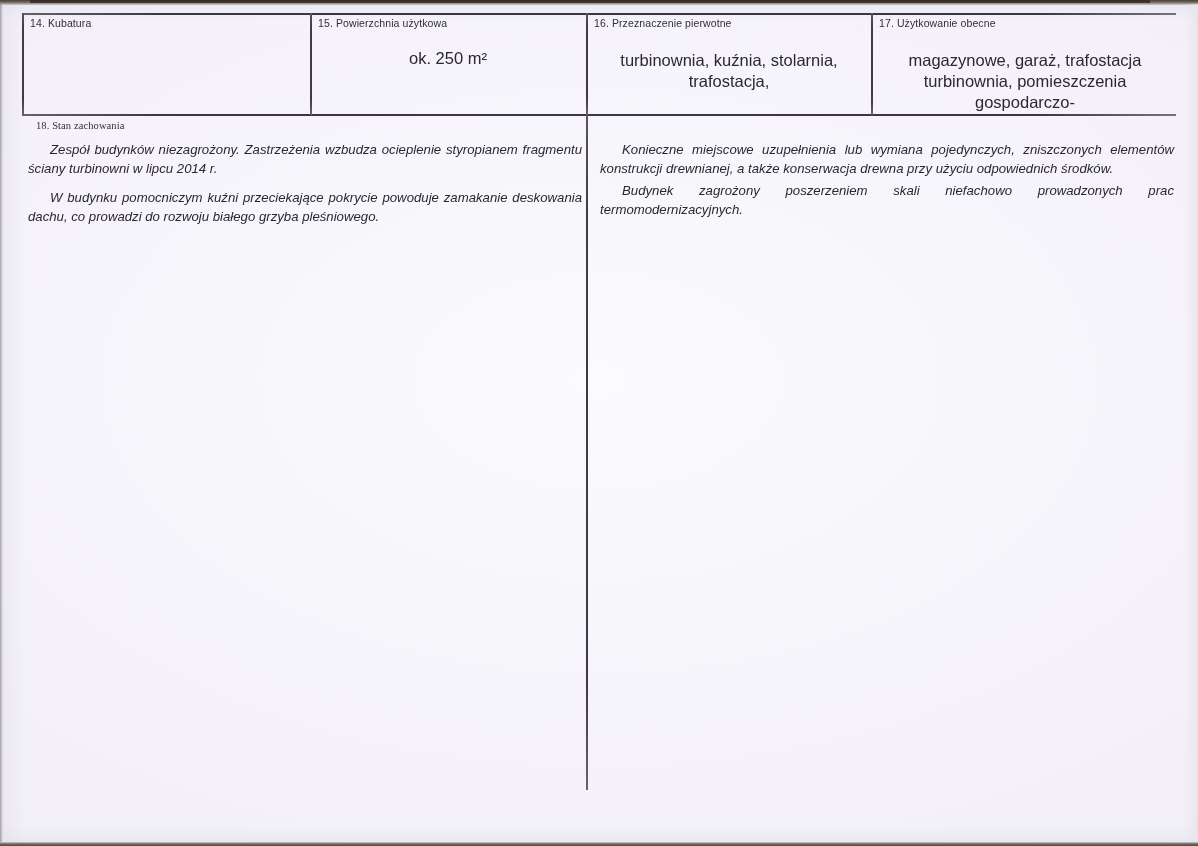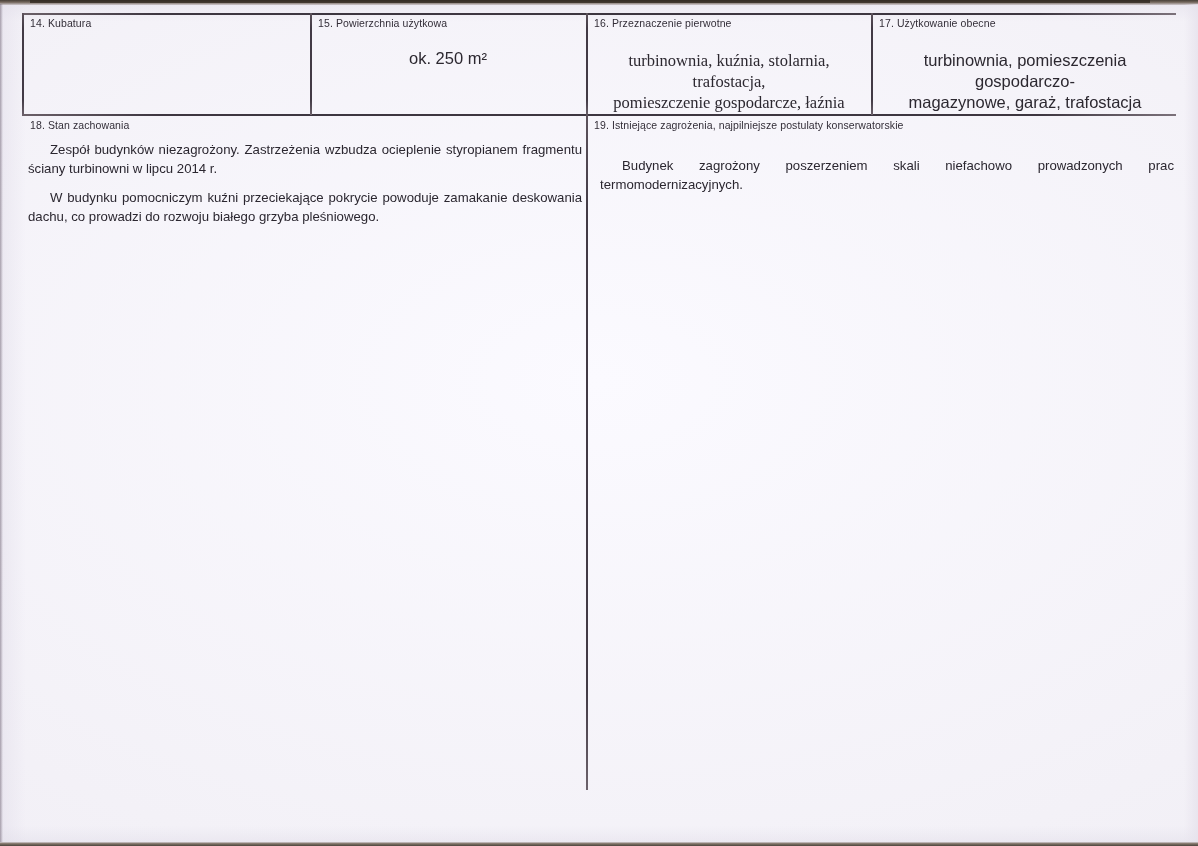--- a/index.html
+++ b/index.html
@@ -109,24 +109,25 @@
     line-height: 18.5px;
     color: #2b2730;
     text-align: justify;
     text-justify: inter-word;
     margin: 0;
   }
   .body-text + .body-text {
     margin-top: 11px;
   }
   .body-text.tight {
-    margin-top: 16px;
+    margin-top: 4px;
   }
   .indent {
     text-indent: 22px;
+    font-style: italic;
   }
 </style>
 </head>
 <body>
 
 <div class="page">
 
   <div class="scan-tint"></div>
 
   <div class="edge-top"></div>
@@ -152,41 +153,38 @@
   <div class="cell" style="left:318px; top:17px; width:262px;">
     <div class="field-label">15. Powierzchnia użytkowa</div>
   </div>
   <div class="cell" style="left:314px; top:48px; width:268px;">
     <div class="field-value">ok. 250 m²</div>
   </div>
 
   <div class="cell" style="left:594px; top:17px; width:272px;">
     <div class="field-label">16. Przeznaczenie pierwotne</div>
   </div>
-  <div class="cell" style="left:590px; top:50px; width:278px;font-family:Liberation Serif, serif;">
+  <div class="cell" style="left:590px; top:50px; width:278px;">
     <div class="field-value">turbinownia, kuźnia, stolarnia, trafostacja,</div>
-    <div class="field-value">pomieszczenie gospodarcze, łaźnia</div>
   </div>
 
   <div class="cell" style="left:879px; top:17px; width:290px;">
     <div class="field-label">17. Użytkowanie obecne</div>
   </div>
   <div class="cell" style="left:876px; top:50px; width:298px;">
+    <div class="field-value">magazynowe, garaż, trafostacja</div>
     <div class="field-value">turbinownia, pomieszczenia gospodarczo-</div>
-    <div class="field-value">magazynowe, garaż, trafostacja</div>
   </div>
 
-  <div class="cell" style="left:30px; top:119px; width:540px;">
+  <div class="cell" style="left:36px; top:119px; width:540px;font-family:Liberation Serif, serif;">
     <div class="field-label">18. Stan zachowania</div>
   </div>
   <div class="cell" style="left:28px; top:141px; width:554px;">
     <p class="body-text indent">Zespół budynków niezagrożony. Zastrzeżenia wzbudza ocieplenie styropianem fragmentu ściany turbinowni w lipcu 2014 r.</p>
     <p class="body-text indent">W budynku pomocniczym kuźni przeciekające pokrycie powoduje zamakanie deskowania dachu, co prowadzi do rozwoju białego grzyba pleśniowego.</p>
   </div>
 
-  <div class="cell" style="left:594px; top:119px; width:580px;">
-    <div class="field-label">19. Istniejące zagrożenia, najpilniejsze postulaty konserwatorskie</div>
-  </div>
   <div class="cell" style="left:600px; top:141px; width:574px;">
+    <p class="body-text indent">Konieczne miejscowe uzupełnienia lub wymiana pojedynczych, zniszczonych elementów konstrukcji drewnianej, a także konserwacja drewna przy użyciu odpowiednich środków.</p>
     <p class="body-text indent tight">Budynek zagrożony poszerzeniem skali niefachowo prowadzonych prac termomodernizacyjnych.</p>
   </div>
 
 </div>
 
 </body></html>

